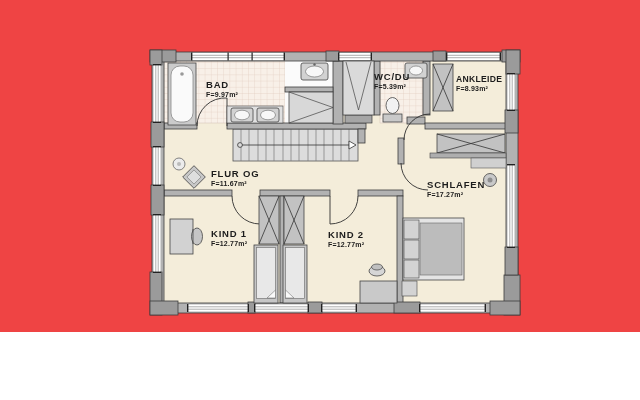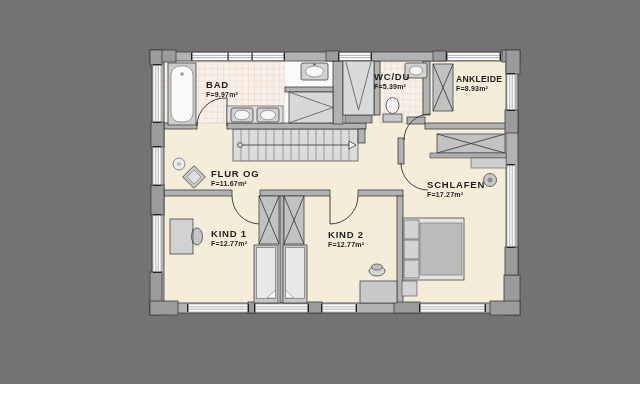--- a/index.html
+++ b/index.html
@@ -1,16 +1,16 @@
 <!DOCTYPE html>
 <html><head>
 <meta charset="utf-8">
 <style>
   html,body{margin:0;padding:0;background:#ffffff;}
-  .stage{position:relative;width:640px;height:384px;background:#737373;overflow:hidden;
+  .stage{position:relative;width:640px;height:332px;background:#ef4444;overflow:hidden;
          font-family:"Liberation Sans", sans-serif;}
   svg{position:absolute;left:0;top:0;}
   text{fill:#1c1c1c;}
   .room-name{font-size:9.5px;font-weight:bold;letter-spacing:0.8px;}
   .room-area{font-size:7px;font-weight:bold;letter-spacing:0.2px;}
   .wall{fill:#b2b2b2;stroke:#3c3c3c;stroke-width:0.8;}
   .quoin{fill:#9b9b9b;stroke:#3c3c3c;stroke-width:0.8;}
   .winline{stroke:#8a8a8a;stroke-width:0.7;}
   .wintick{fill:#222222;}
   .fixture{stroke:#444444;stroke-width:0.8;}

